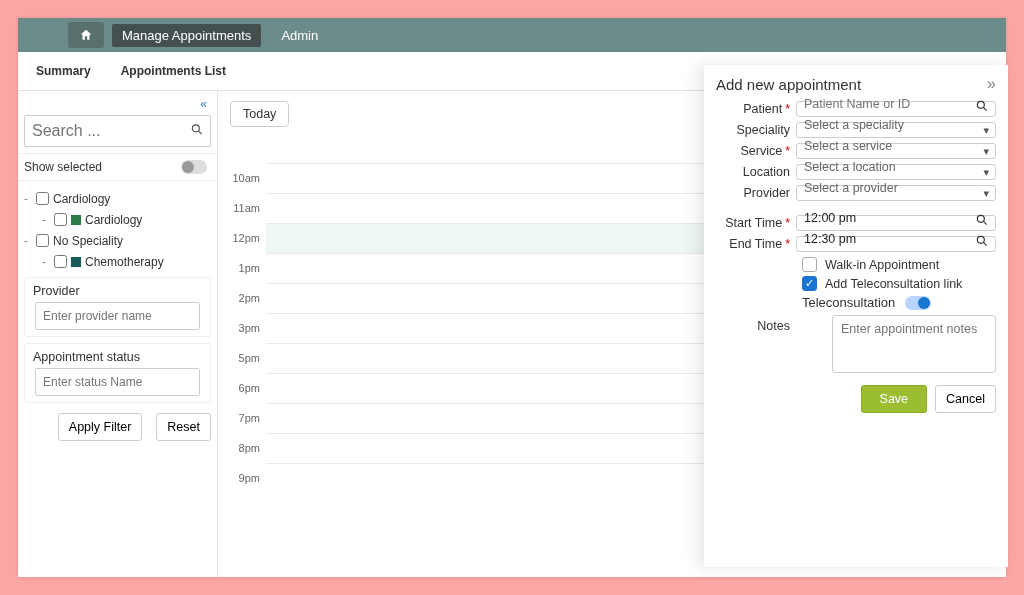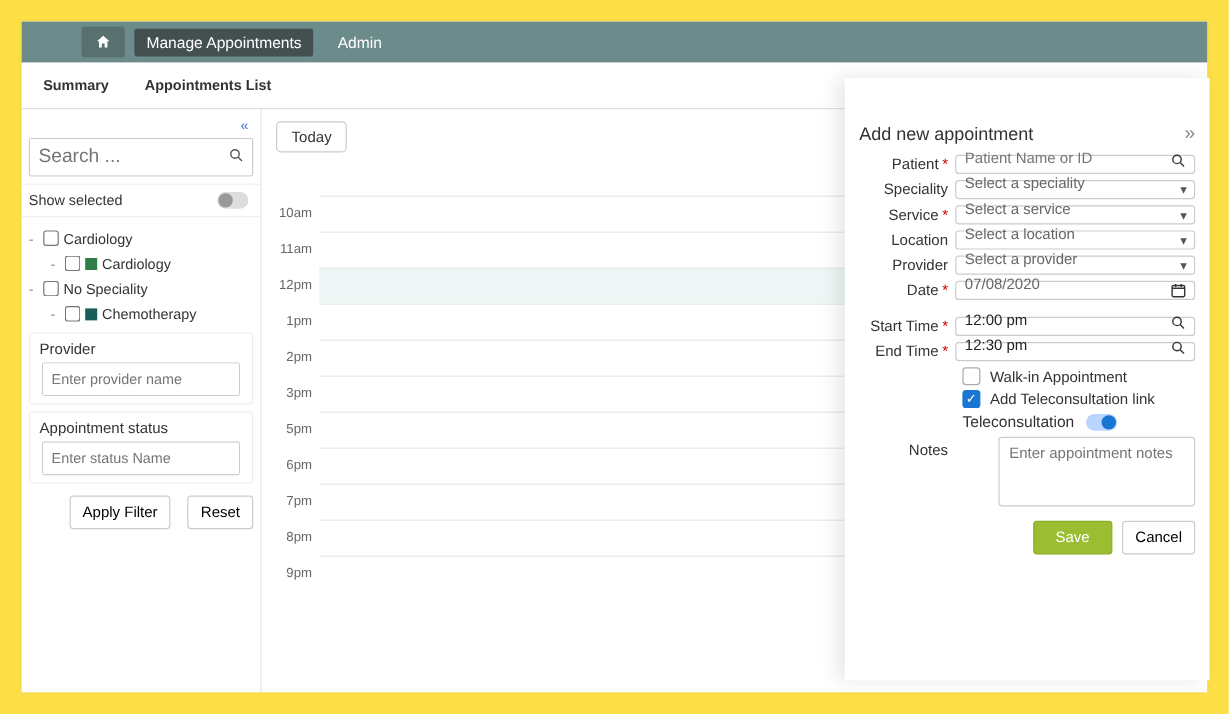--- a/index.html
+++ b/index.html
@@ -8,21 +8,21 @@
     font-family: -apple-system, BlinkMacSystemFont, "Segoe UI", Arial, sans-serif;
     background: #eee;
     font-size: 13px;
     color: #333;
   }
   .app {
     width: 1024px;
     height: 595px;
     position: relative;
     overflow: hidden;
-    background: #fde047;
+    background: #fca5a5;
     padding: 18px;
   }
   .main-card {
     background: #fff;
     width: 100%;
     height: 100%;
     position: relative;
     box-shadow: 0 0 4px rgba(0,0,0,.1);
     display: flex;
     flex-direction: column;
@@ -210,21 +210,20 @@
     width: 304px;
     height: 502px;
     background:#fff;
     box-shadow: -6px 0 16px rgba(0,0,0,.10);
     padding: 10px 12px 10px 12px;
     overflow:hidden;
   }
   .panel-head {
     display:flex; justify-content:space-between; align-items:center;
     margin-bottom: 8px;
-    margin-top: 28px;
   }
   .panel-head h3 { margin:0; font-size:15px; font-weight:500; }
   .chev2 {
     color:#888; font-size:16px;
   }
   .form-row {
     display:flex; align-items:center;
     margin: 5px 0;
   }
   .form-row label {
@@ -489,32 +488,20 @@
     </div>
 
     <div class="form-row">
       <label>Provider</label>
       <div class="field">
         <input type="text" readonly="" value="Select a provider" style="">
         <span class="sel-caret">▾</span>
       </div>
     </div>
 
-    <div class="form-row">
-      <label><span>Date</span><span class="req">*</span></label>
-      <div class="field">
-        <input type="text" value="07/08/2020" style="">
-        <svg class="icon" viewBox="0 0 24 24" fill="none" stroke="currentColor" stroke-width="2">
-            <rect x="3" y="5" width="18" height="16" rx="2"></rect>
-            <line x1="3" y1="9" x2="21" y2="9"></line>
-            <line x1="8" y1="3" x2="8" y2="7"></line>
-            <line x1="16" y1="3" x2="16" y2="7"></line>
-          </svg>
-      </div>
-    </div>
 
     <div class="form-row gap-before">
       <label><span>Start Time</span><span class="req">*</span></label>
       <div class="field">
         <input type="text" style="color: rgb(34, 34, 34);" value="12:00 pm">
         <span class="mag">
           <svg class="icon" viewBox="0 0 24 24" fill="none" stroke="currentColor" stroke-width="2">
               <circle cx="10" cy="10" r="6"></circle>
               <line x1="20" y1="20" x2="14.5" y2="14.5"></line>
             </svg>

